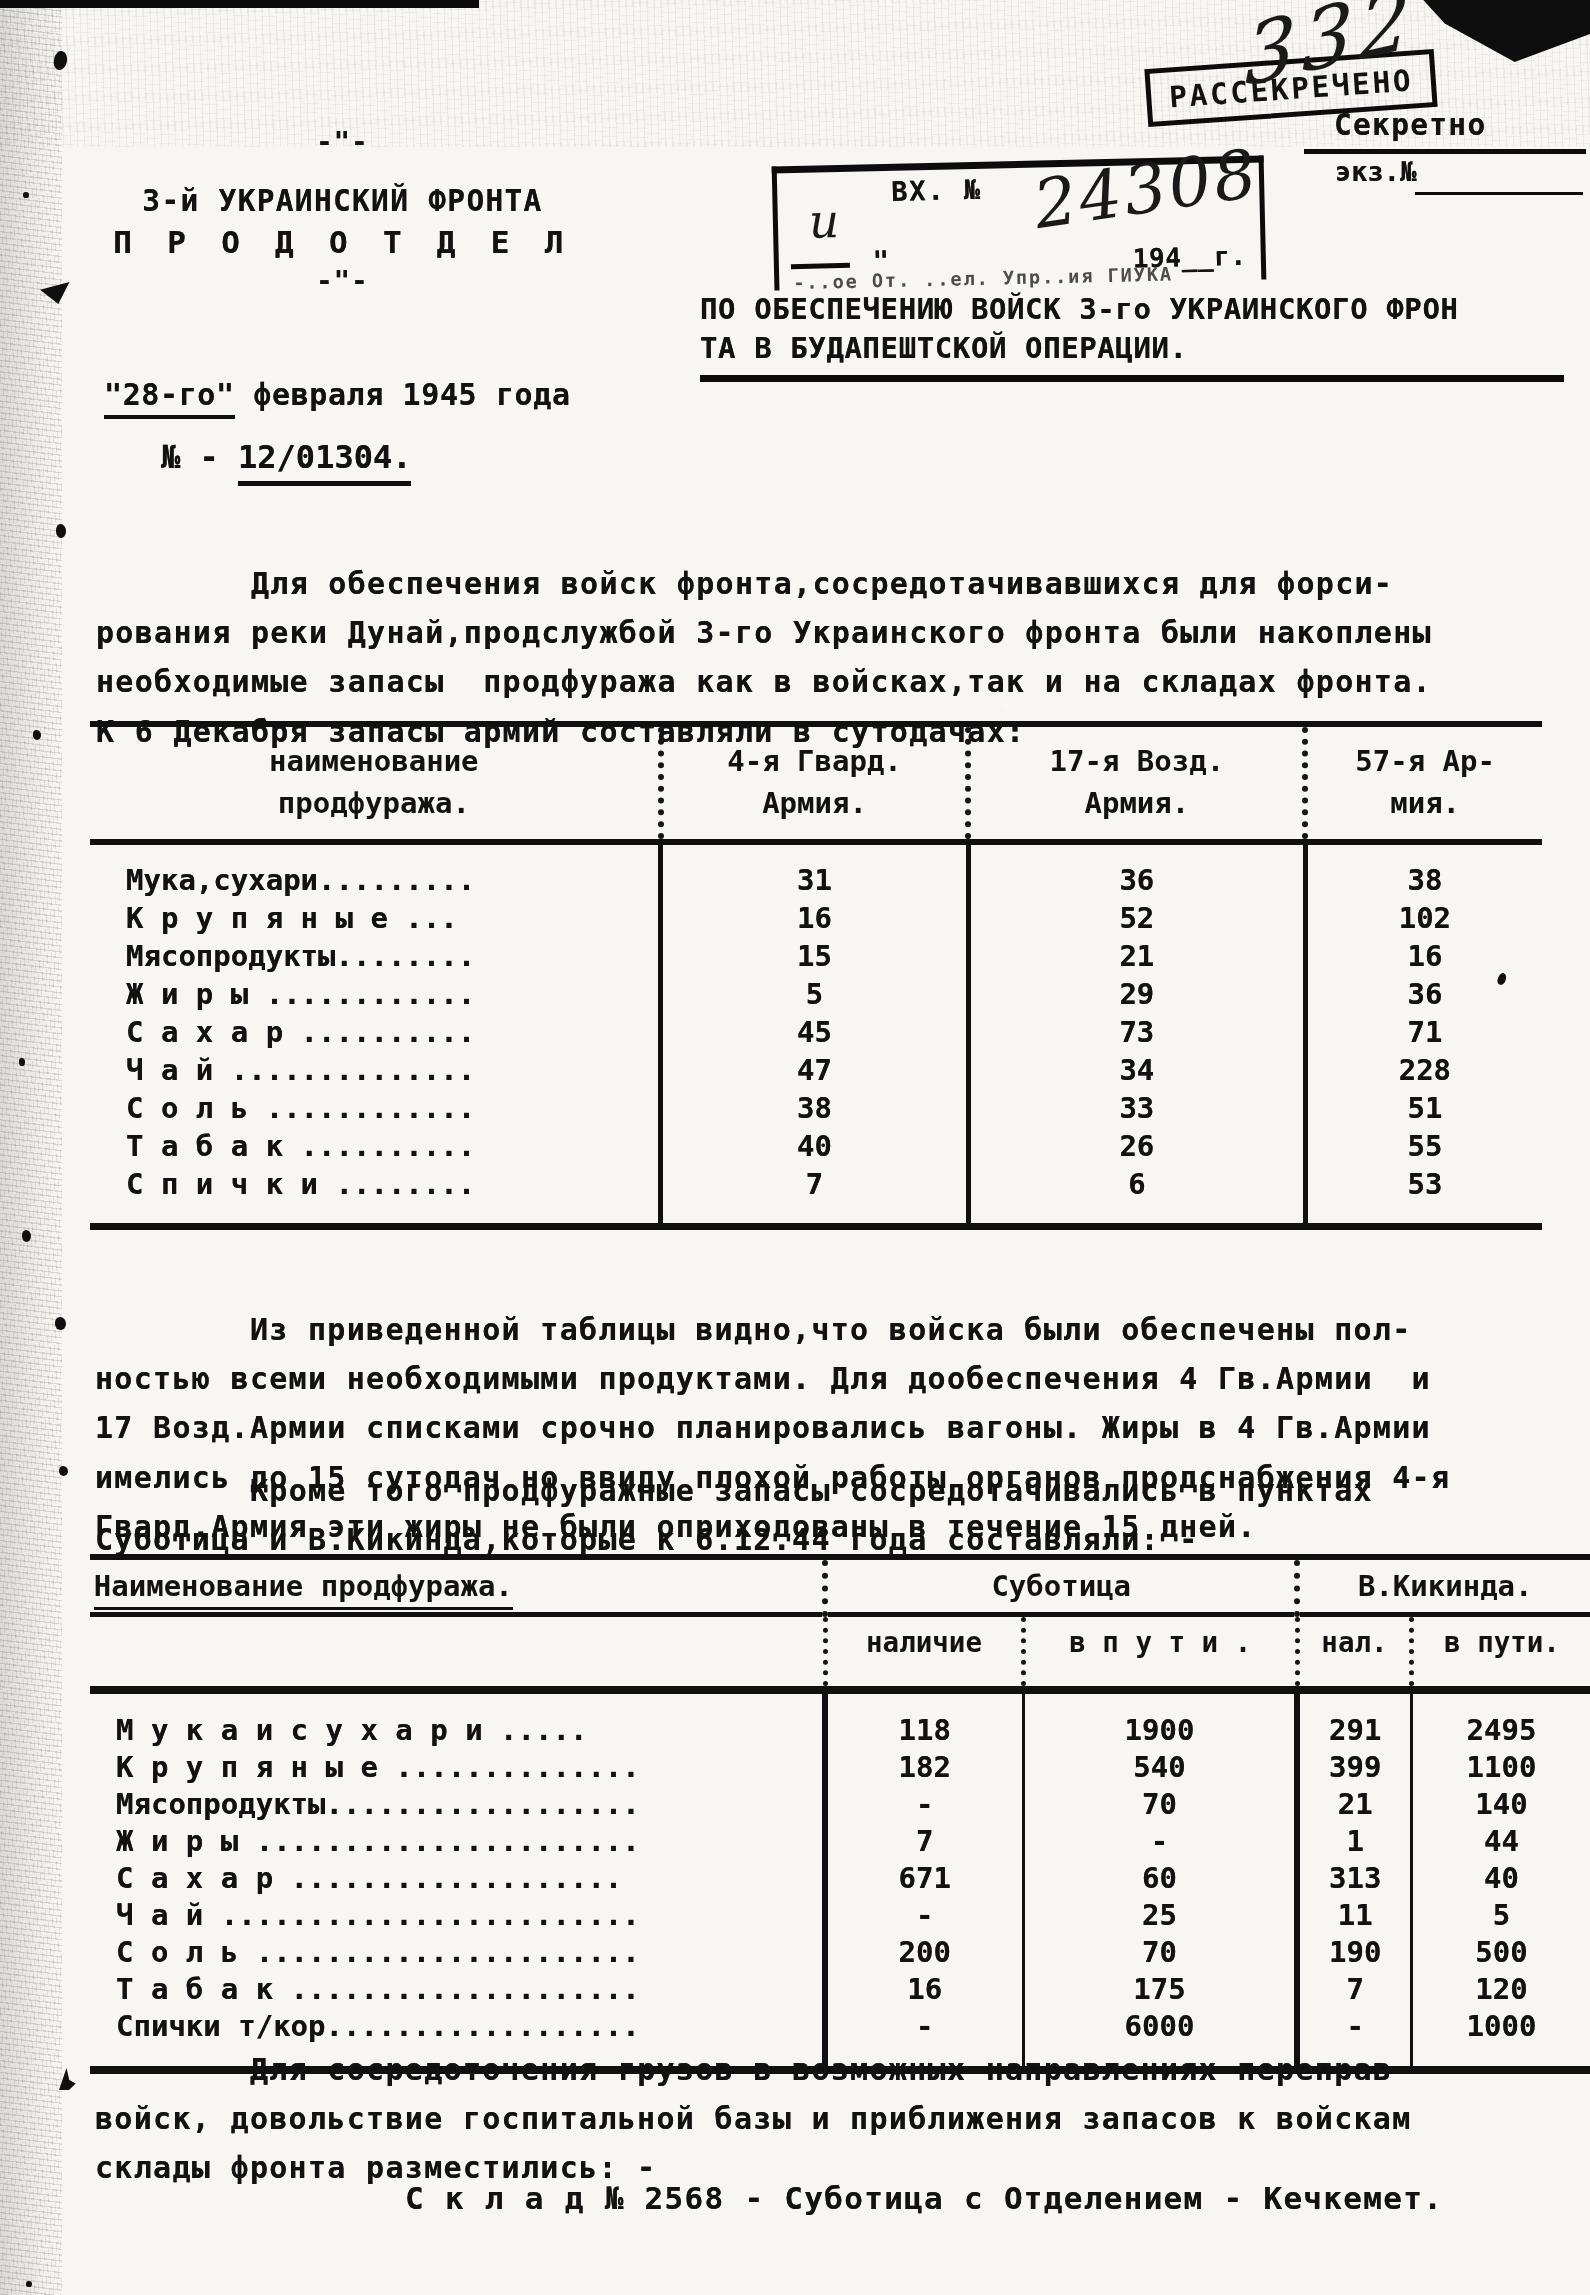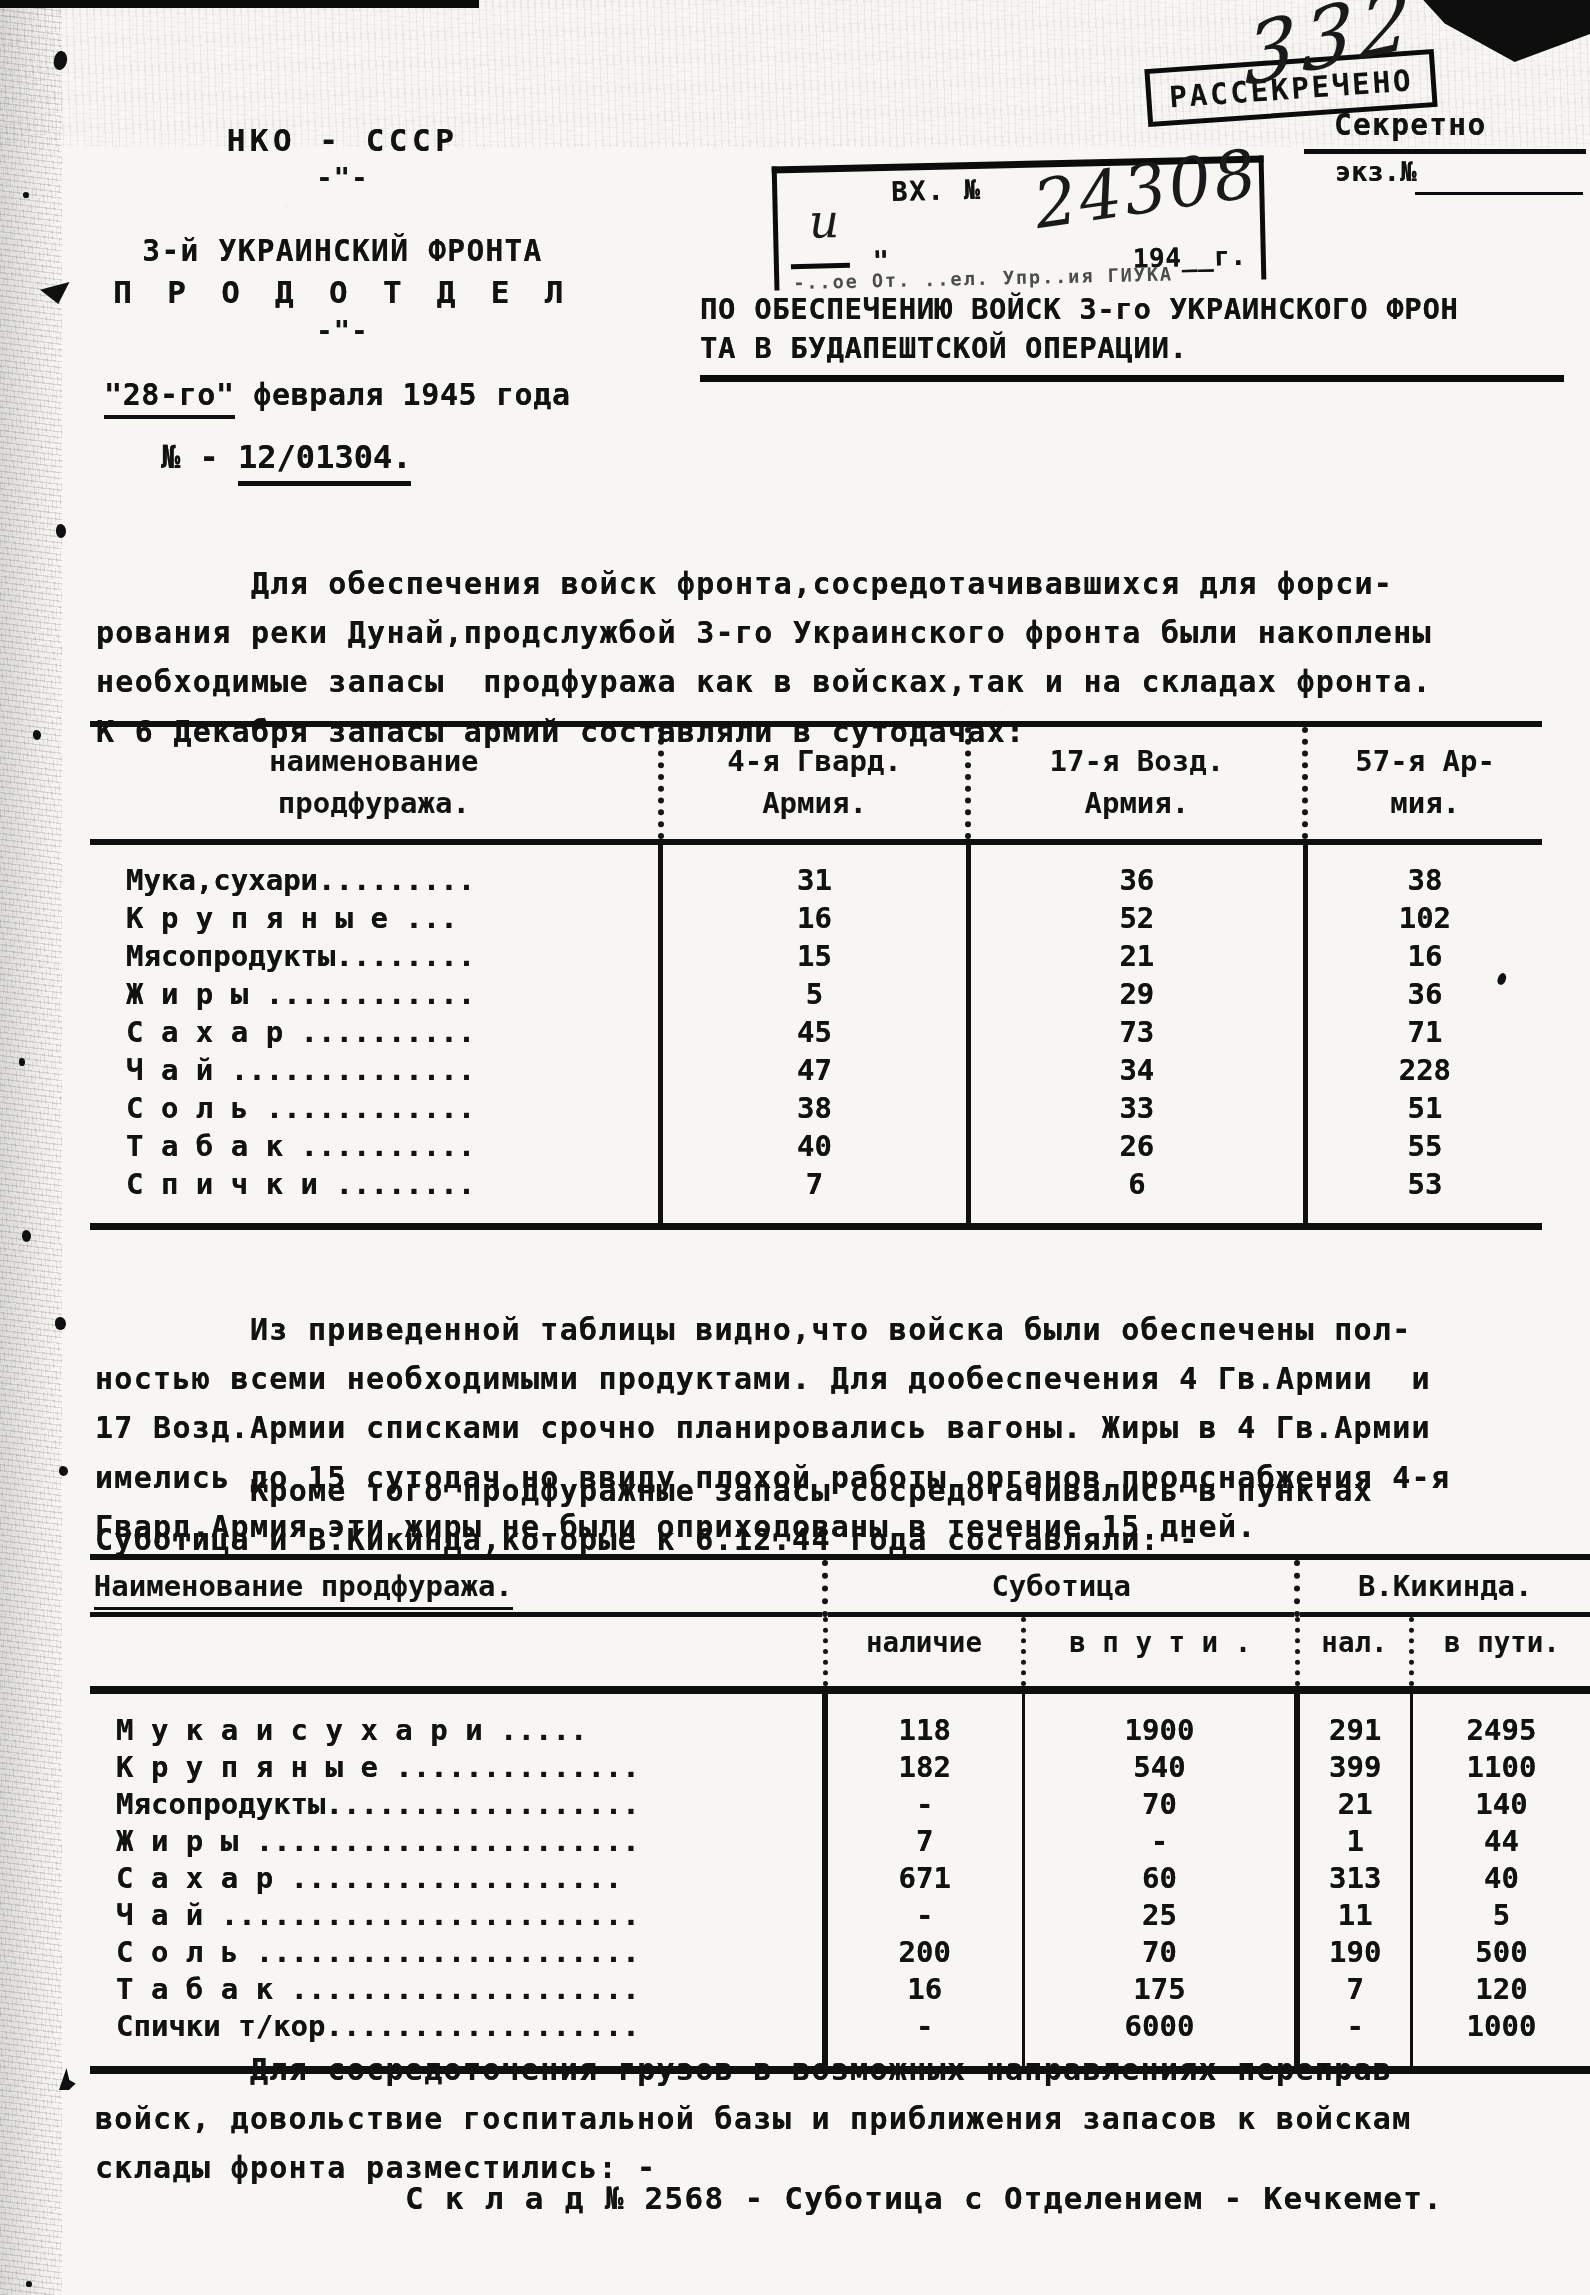--- a/index.html
+++ b/index.html
@@ -48,21 +48,21 @@
   .m7{left:22px;top:1230px;width:9px;height:11.5px;}
   .m8{left:55px;top:1317px;width:11px;height:13px;}
   .m9{left:59px;top:1466px;width:9px;height:9.6px;}
   .m10{left:59px;top:2068px;width:16.7px;height:22px;clip-path:polygon(0 100%,45% 0,62% 55%,100% 70%,60% 100%);border-radius:0;}
   .m11{left:1498px;top:973px;width:7.7px;height:11.5px;transform:rotate(24deg);}
   .m12{left:26px;top:2281px;width:6.4px;height:6.4px;}
   
   .letterhead{left:96px;top:122px;width:493px;text-align:center;}
   .lh1{font-size:31px;letter-spacing:4.5px;}
   .lhd{font-size:27px;margin-top:3.8px;letter-spacing:1.3px;}
-  .lh2{font-size:29.5px;letter-spacing:1.3px;margin-top:41px;}
+  .lh2{font-size:29.5px;letter-spacing:1.3px;margin-top:27px;}
   .lh3{font-size:29px;letter-spacing:0.6px;margin-top:6.4px;}
   .lh4{font-size:31px;letter-spacing:8.3px;margin-top:6.4px;}
   .lhd2{font-size:27px;margin-top:5.1px;letter-spacing:1.3px;}
   .dateline{left:104px;top:377px;font-size:30px;letter-spacing:0.6px;white-space:nowrap;}
   .u28{border-bottom:4.5px solid #101010;padding-bottom:2.6px;}
   .numline{left:161px;top:438px;font-size:32px;}
   .numline span{border-bottom:5.8px solid #101010;padding-bottom:5.1px;}
   
   .declass{
     left:1146px;top:59px;transform:rotate(-4deg);
@@ -145,21 +145,20 @@
   <div class="abs mark m5"></div>
   <div class="abs mark m6"></div>
   <div class="abs mark m7"></div>
   <div class="abs mark m8"></div>
   <div class="abs mark m9"></div>
   <div class="abs mark m10"></div>
   <div class="abs mark m11"></div>
   <div class="abs mark m12"></div>
 
   <div class="abs letterhead tw">
-    <div class="lh1">НКО - СССР</div>
     <div class="lhd">-"-</div>
     <div class="lh2">3-й УКРАИНСКИЙ ФРОНТА</div>
     <div class="lh4">П Р О Д О Т Д Е Л</div>
     <div class="lhd2">-"-</div>
   </div>
   <div class="abs dateline tw"><span class="u28">"28-го"</span><span> февраля 1945 года</span></div>
   <div class="abs numline tw"><span style="border:none;">№ - </span><span>12/01304.</span></div>
 
   <div class="abs declass">РАССЕКРЕЧЕНО</div>
   <div class="abs hw hw332">332</div>

